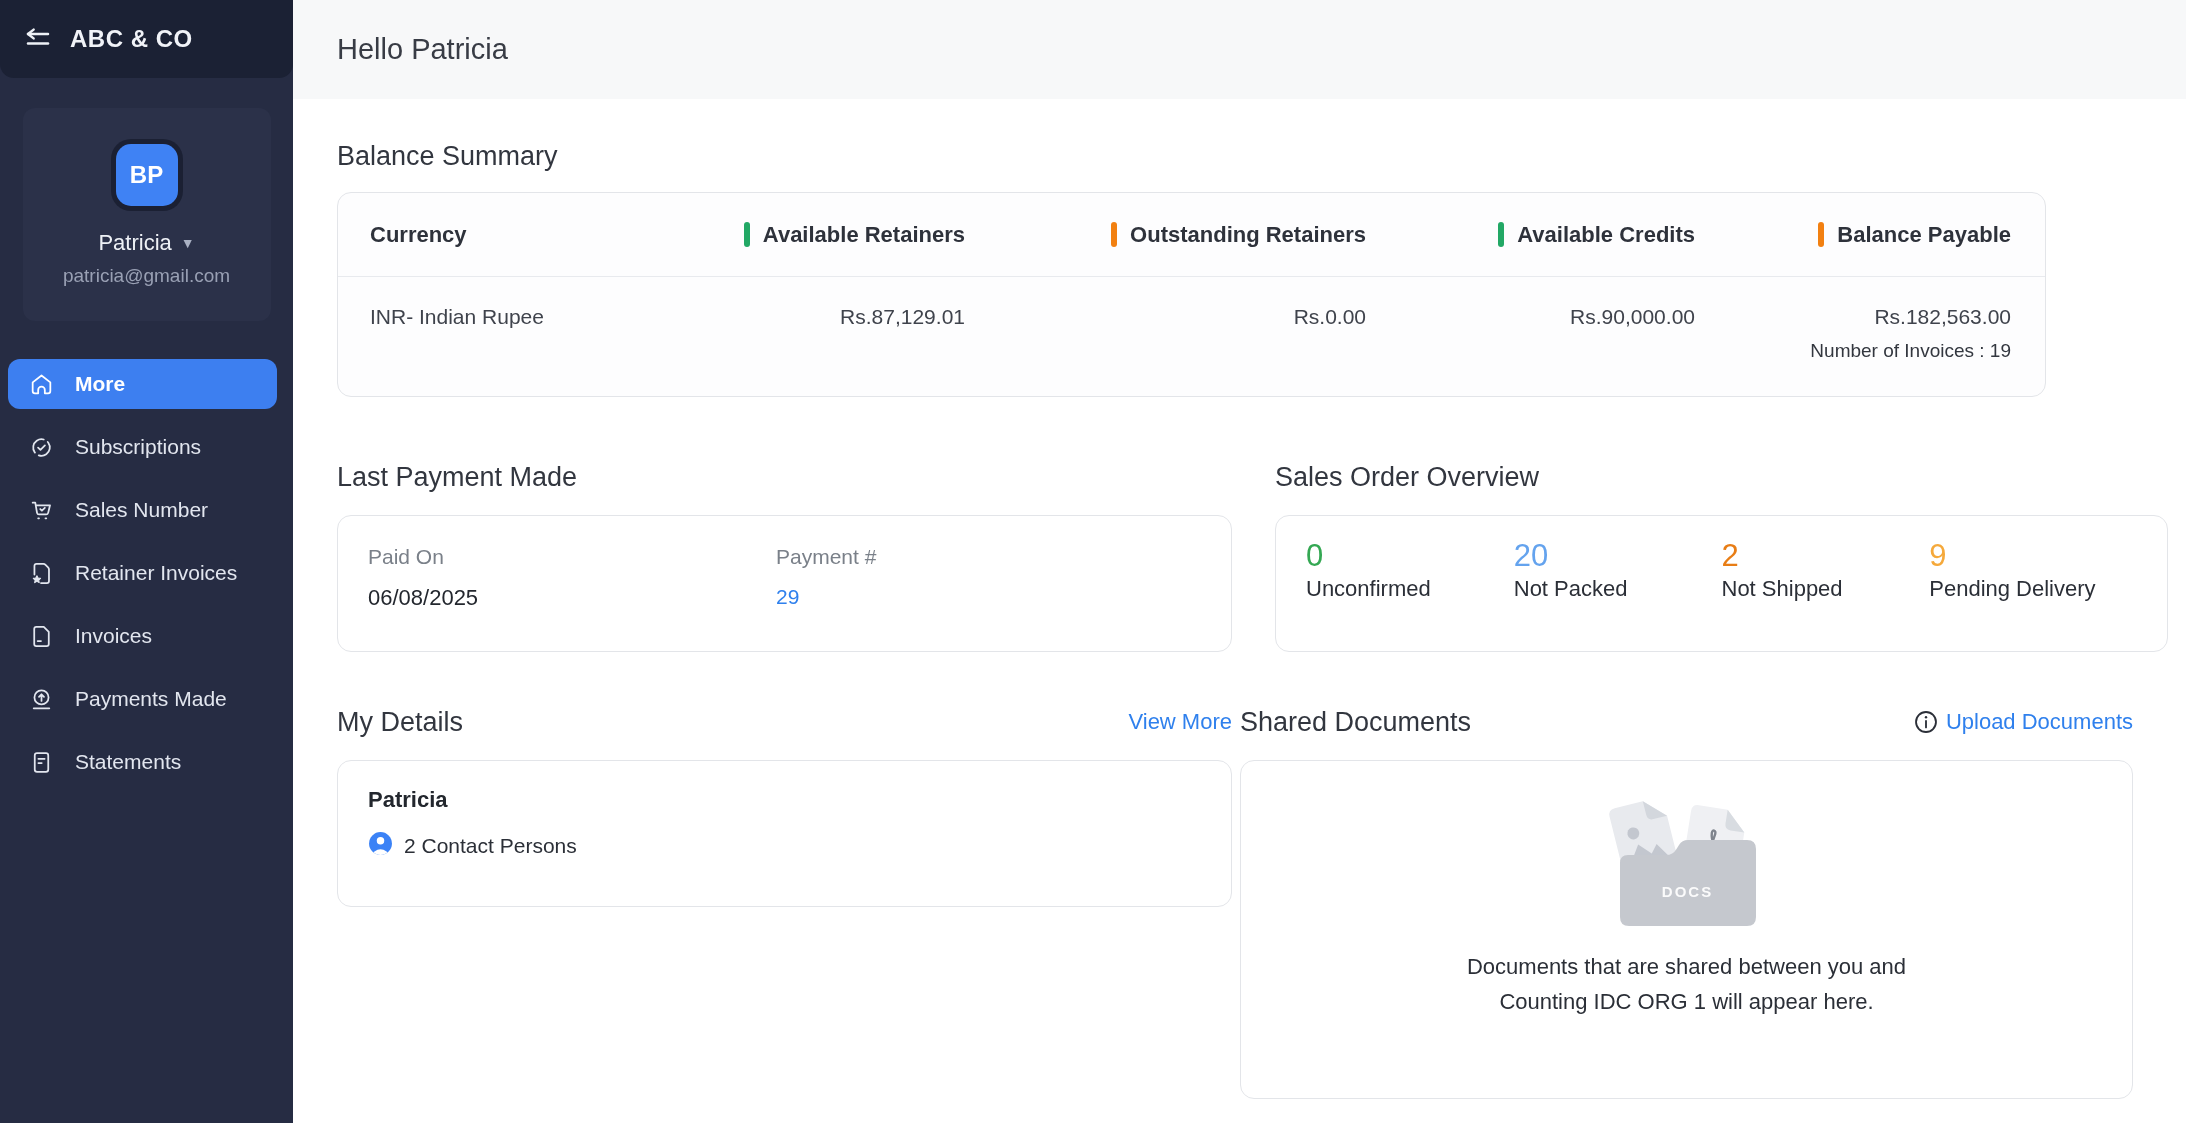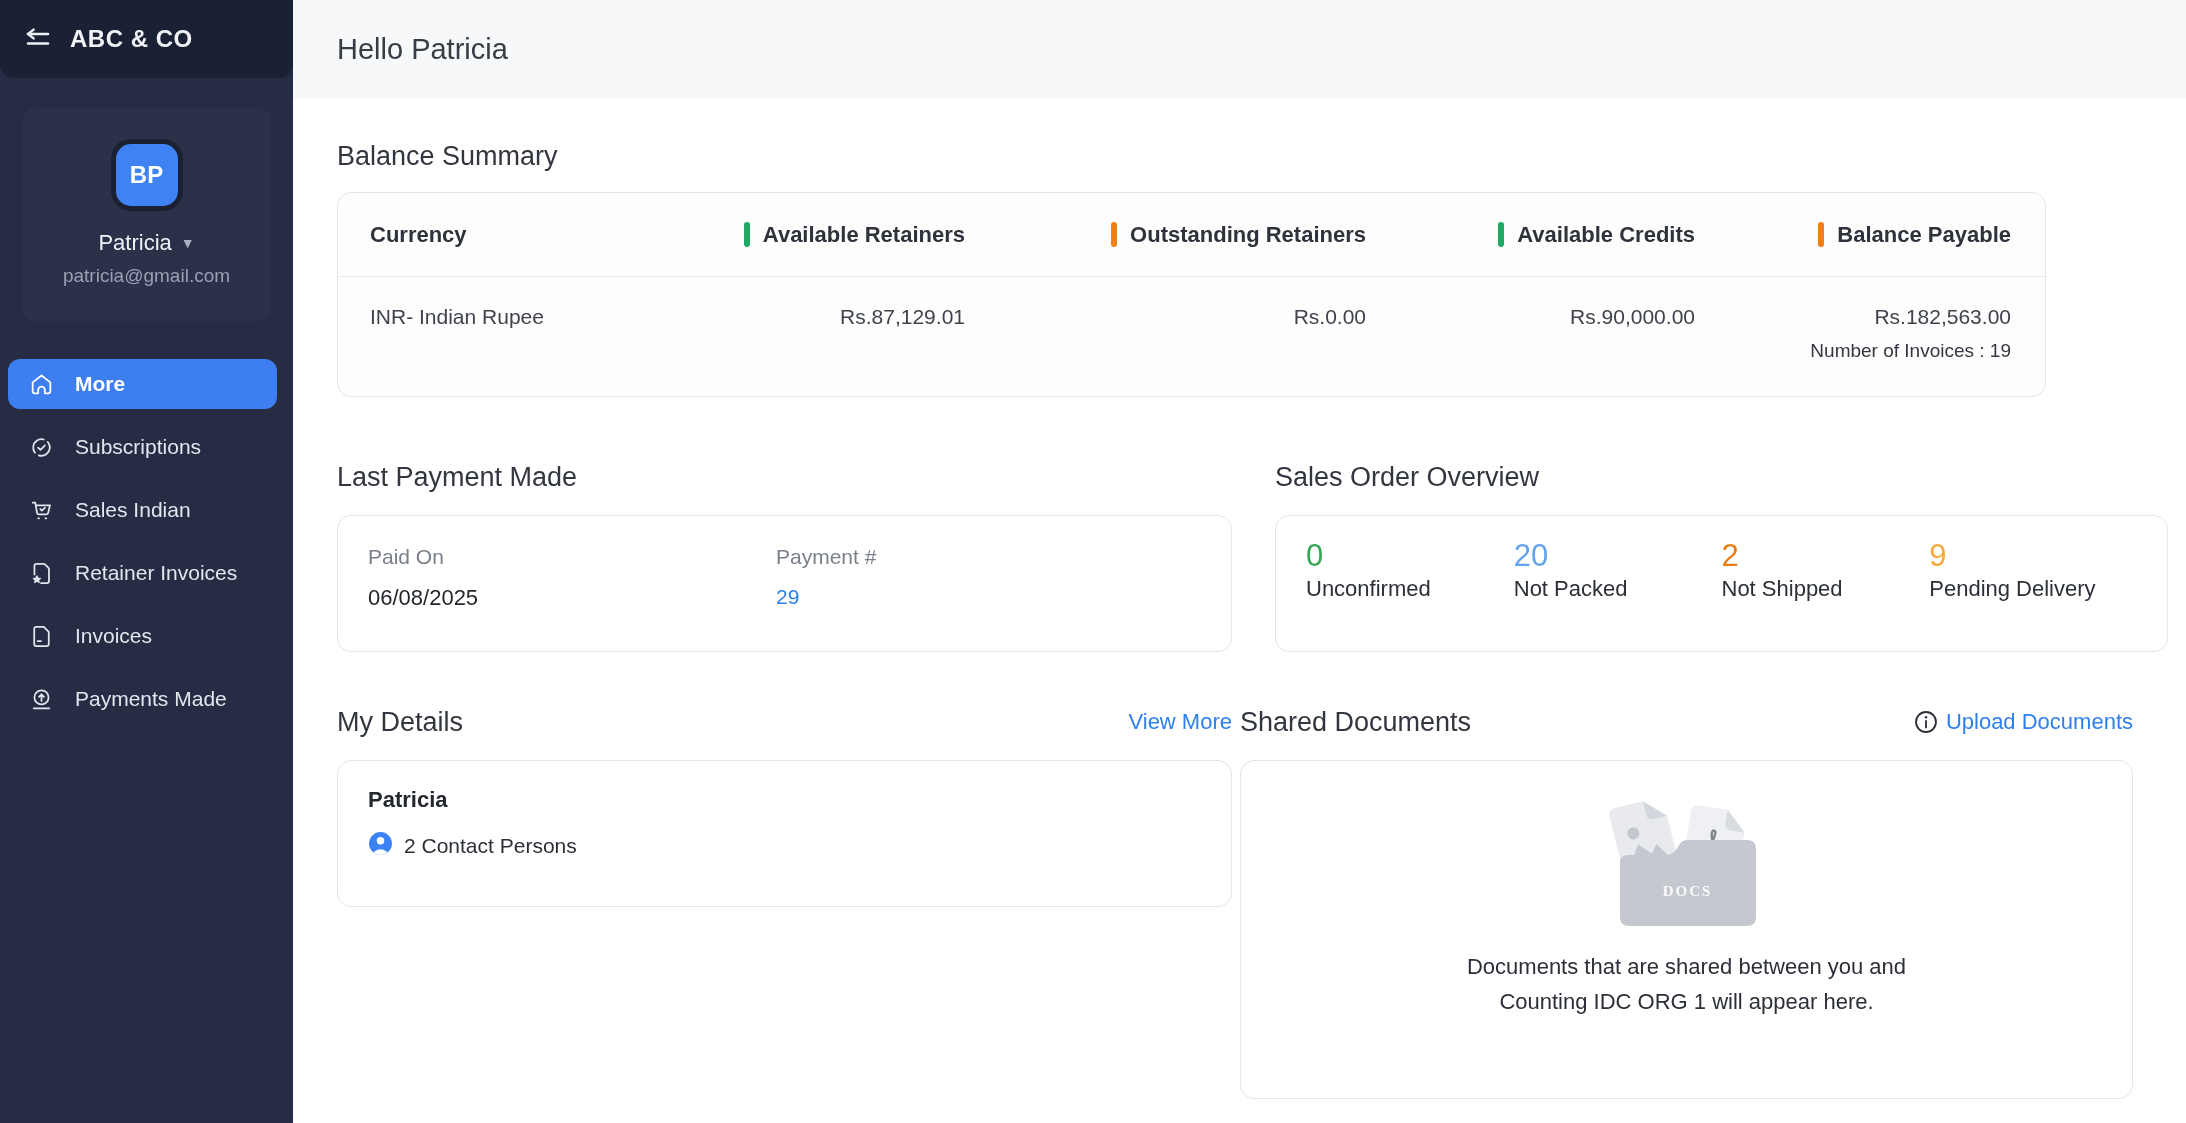--- a/index.html
+++ b/index.html
@@ -76,21 +76,21 @@
   .info-icon svg { width:26px; height:26px; display:block; }
 
   
   .sd-card { height:339px; padding:22px 30px; text-align:center; }
   .illus { position:relative; width:180px; height:128px; margin:16px auto 22px; }
   .file { position:absolute; }
   .file svg { display:block; }
   .file-img { left:18px; top:2px; transform:rotate(-14deg); z-index:1; }
   .file-pdf { left:88px; top:8px; transform:rotate(9deg); z-index:1; }
   .folder { position:absolute; left:22px; top:40px; z-index:2; }
-  .folder-label { position:absolute; left:22px; top:84px; width:138px; text-align:center; z-index:3; color:rgba(255,255,255,.92); font-size:15px; font-weight:700; letter-spacing:2px;font-family:Liberation Serif, serif; }
+  .folder-label { position:absolute; left:22px; top:84px; width:138px; text-align:center; z-index:3; color:rgba(255,255,255,.92); font-size:15px; font-weight:700; letter-spacing:2px; }
   .sd-text { font-size:22px; color:#2b2f37; line-height:35px; }
 </style>
 </head>
 <body>
 
 <div class="app">
 
   <aside class="sidebar">
     <div class="sb-header">
       <span class="collapse-btn">
@@ -131,21 +131,21 @@
         <span>Subscriptions</span>
       </div>
       <div class="menu-item">
         <span class="mi-icon">
           <svg viewBox="0 0 26 26">
               <path d="M4.5 5.5 H7 L8.7 15.2 Q9 16.8 10.6 16.8 H17.5 Q19 16.8 19.4 15.3 L21.2 8 H8"></path>
               <path d="M11.8 11.6 L13.4 13.2 L16.2 10.4"></path>
               <path d="M9.8 20.5 h.8 M16.8 20.5 h.8"></path>
             </svg>
         </span>
-        <span>Sales Indian</span>
+        <span>Sales Number</span>
       </div>
       <div class="menu-item">
         <span class="mi-icon">
           <svg viewBox="0 0 26 26">
               <path d="M11.5 3.8 H14.8 Q16 3.8 16.9 4.7 L19.3 7.1 Q20.2 8 20.2 9.2 V20.2 Q20.2 22.2 18.2 22.2 H12.5 M6.2 14 V5.8 Q6.2 3.8 8.2 3.8 H11"></path>
               <path d="M8.6 15.2 L9.7 17.4 L12.1 17.7 L10.35 19.4 L10.8 21.8 L8.6 20.6 L6.4 21.8 L6.85 19.4 L5.1 17.7 L7.5 17.4 Z" fill="currentColor" stroke-width="1"></path>
             </svg>
         </span>
         <span>Retainer Invoices</span>
       </div>
@@ -160,20 +160,30 @@
       </div>
       <div class="menu-item">
         <span class="mi-icon">
           <svg viewBox="0 0 26 26">
               <circle cx="13" cy="11" r="6.8"></circle>
               <path d="M13 14.4 V8.2 M10.6 10.4 L13 8 L15.4 10.4"></path>
               <path d="M5.5 21.5 H20.5"></path>
             </svg>
         </span>
         <span>Payments Made</span>
+      </div>
+      <div class="menu-item">
+        <span class="mi-icon">
+          <svg viewBox="0 0 26 26">
+              <rect x="6.5" y="4" width="13" height="18" rx="2.2"></rect>
+              <path d="M10 9.5 h6"></path>
+              <path d="M10 13.5 h3.2"></path>
+            </svg>
+        </span>
+        <span>Statements</span>
       </div>
     </nav>
   </aside>
 
   <main class="main">
     <header class="topbar">
       <span class="greeting">Hello Patricia</span>
     </header>
 
     <div class="content">

